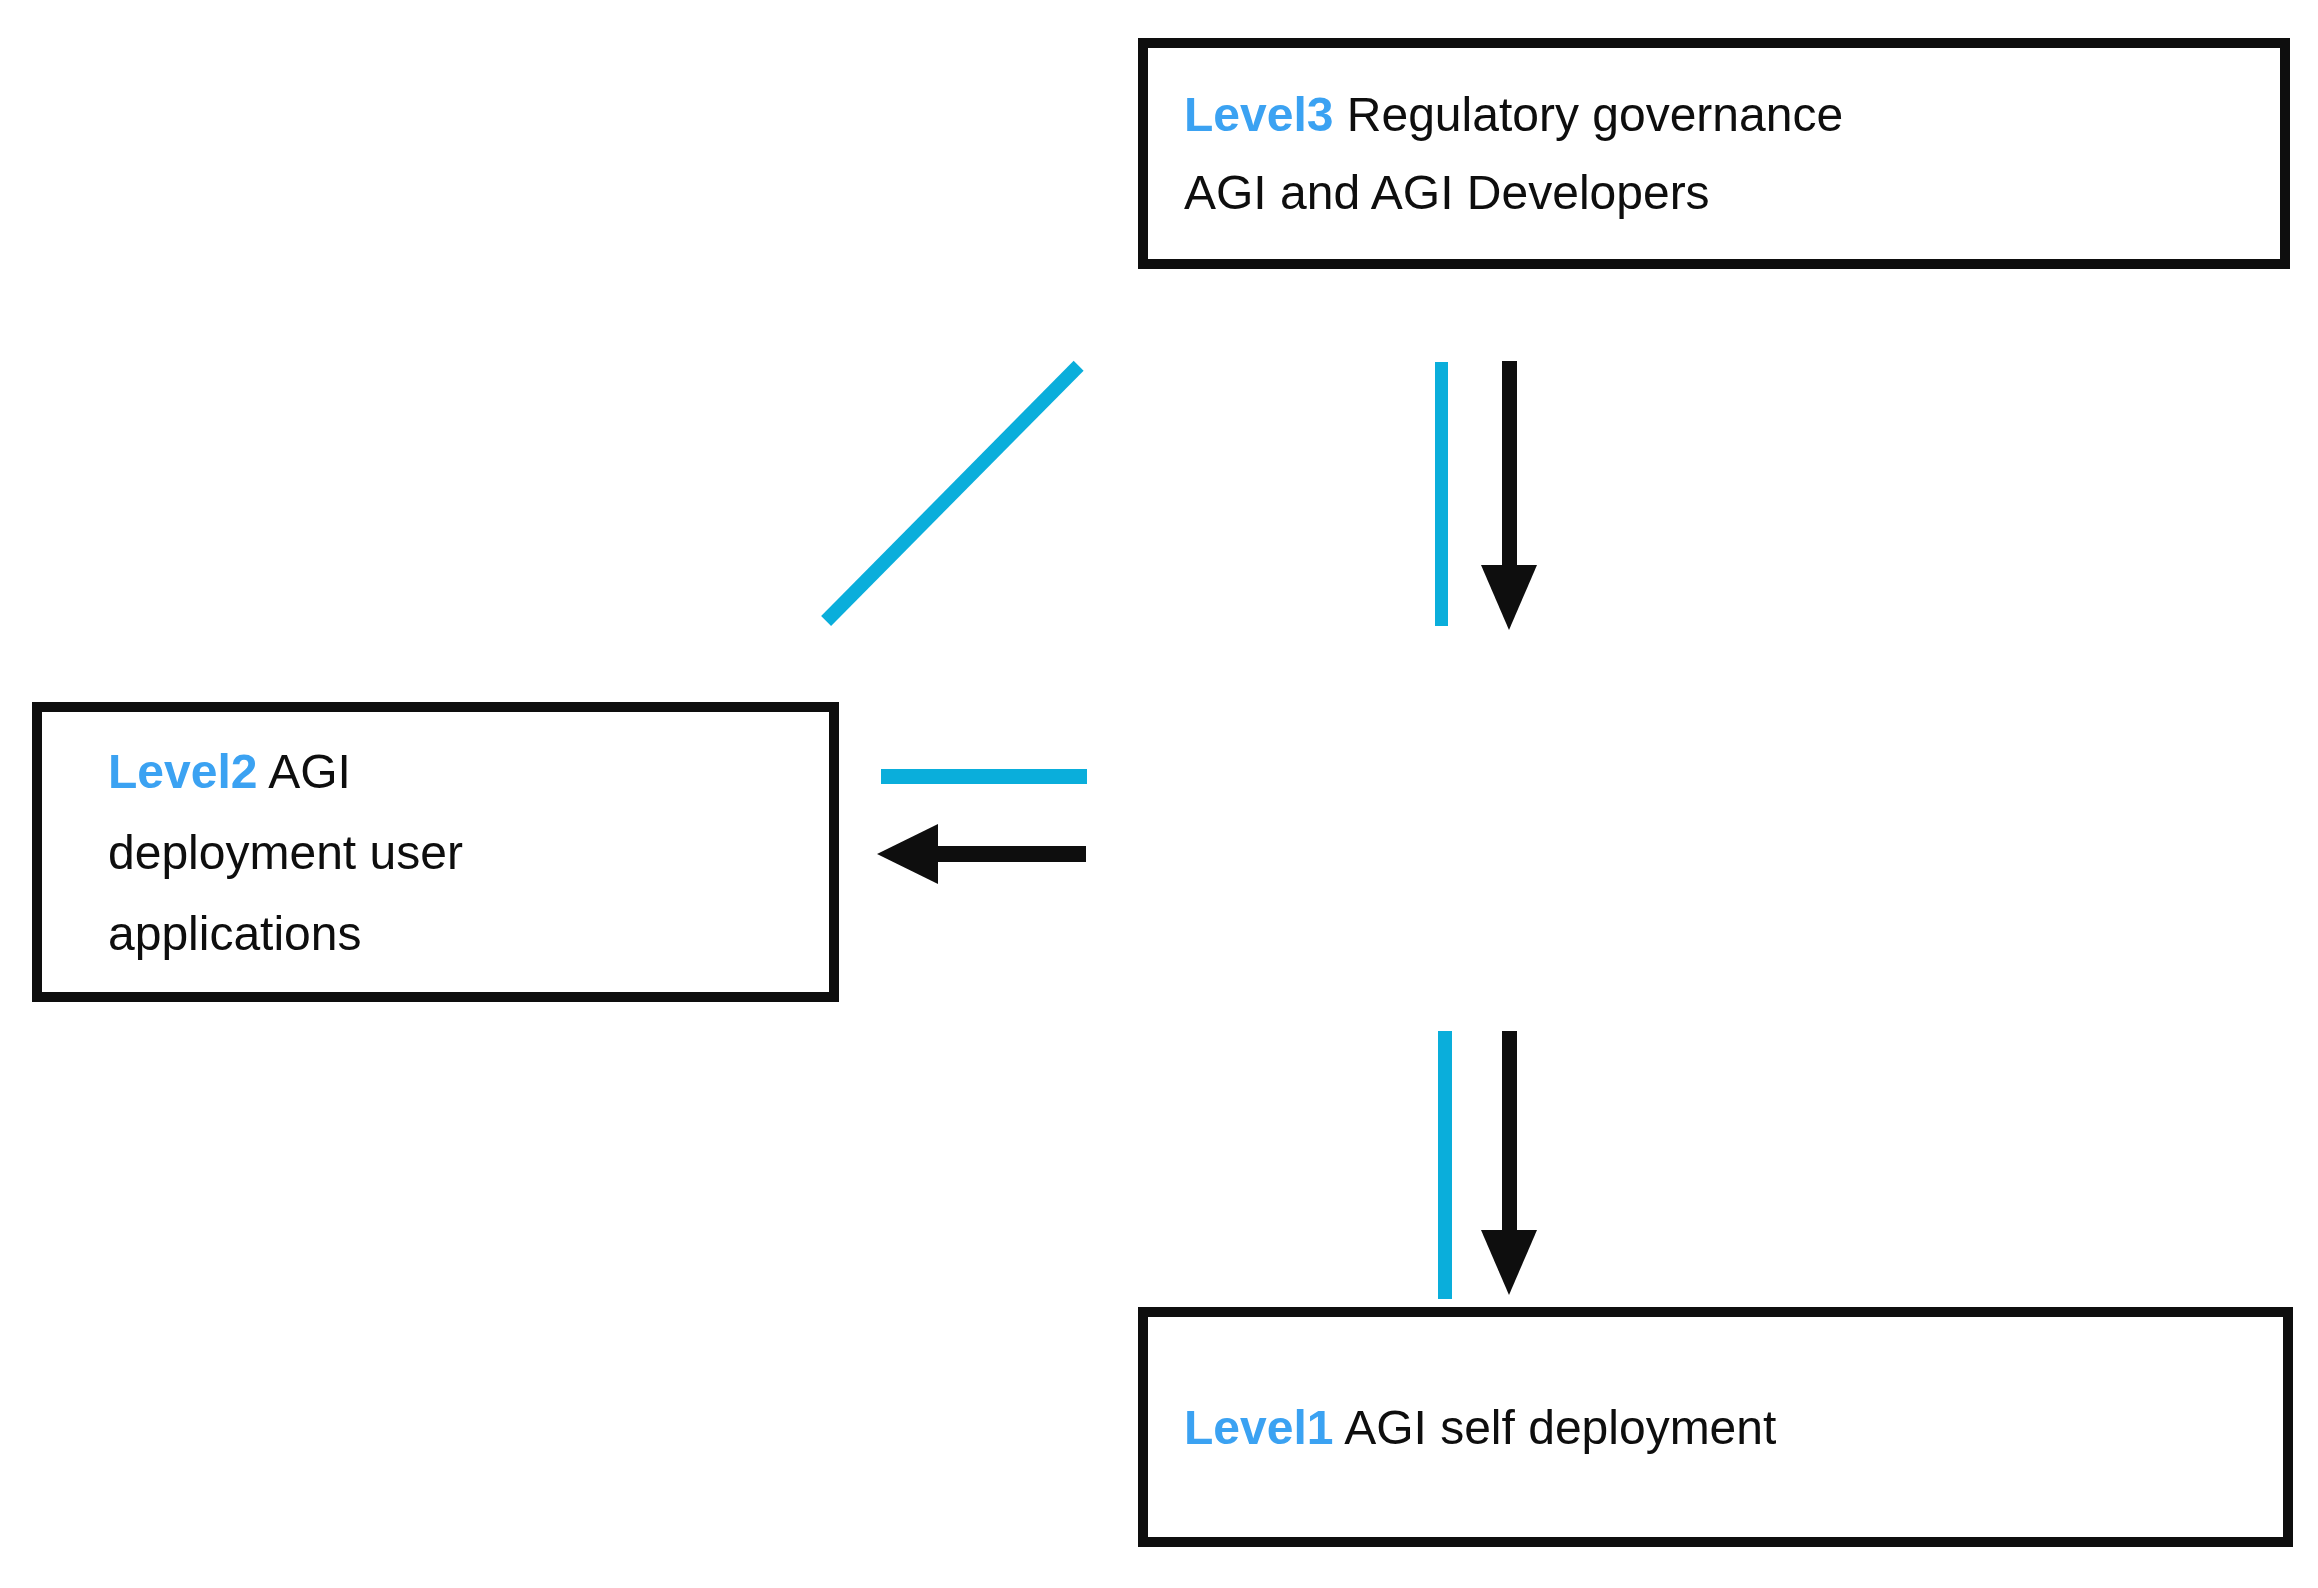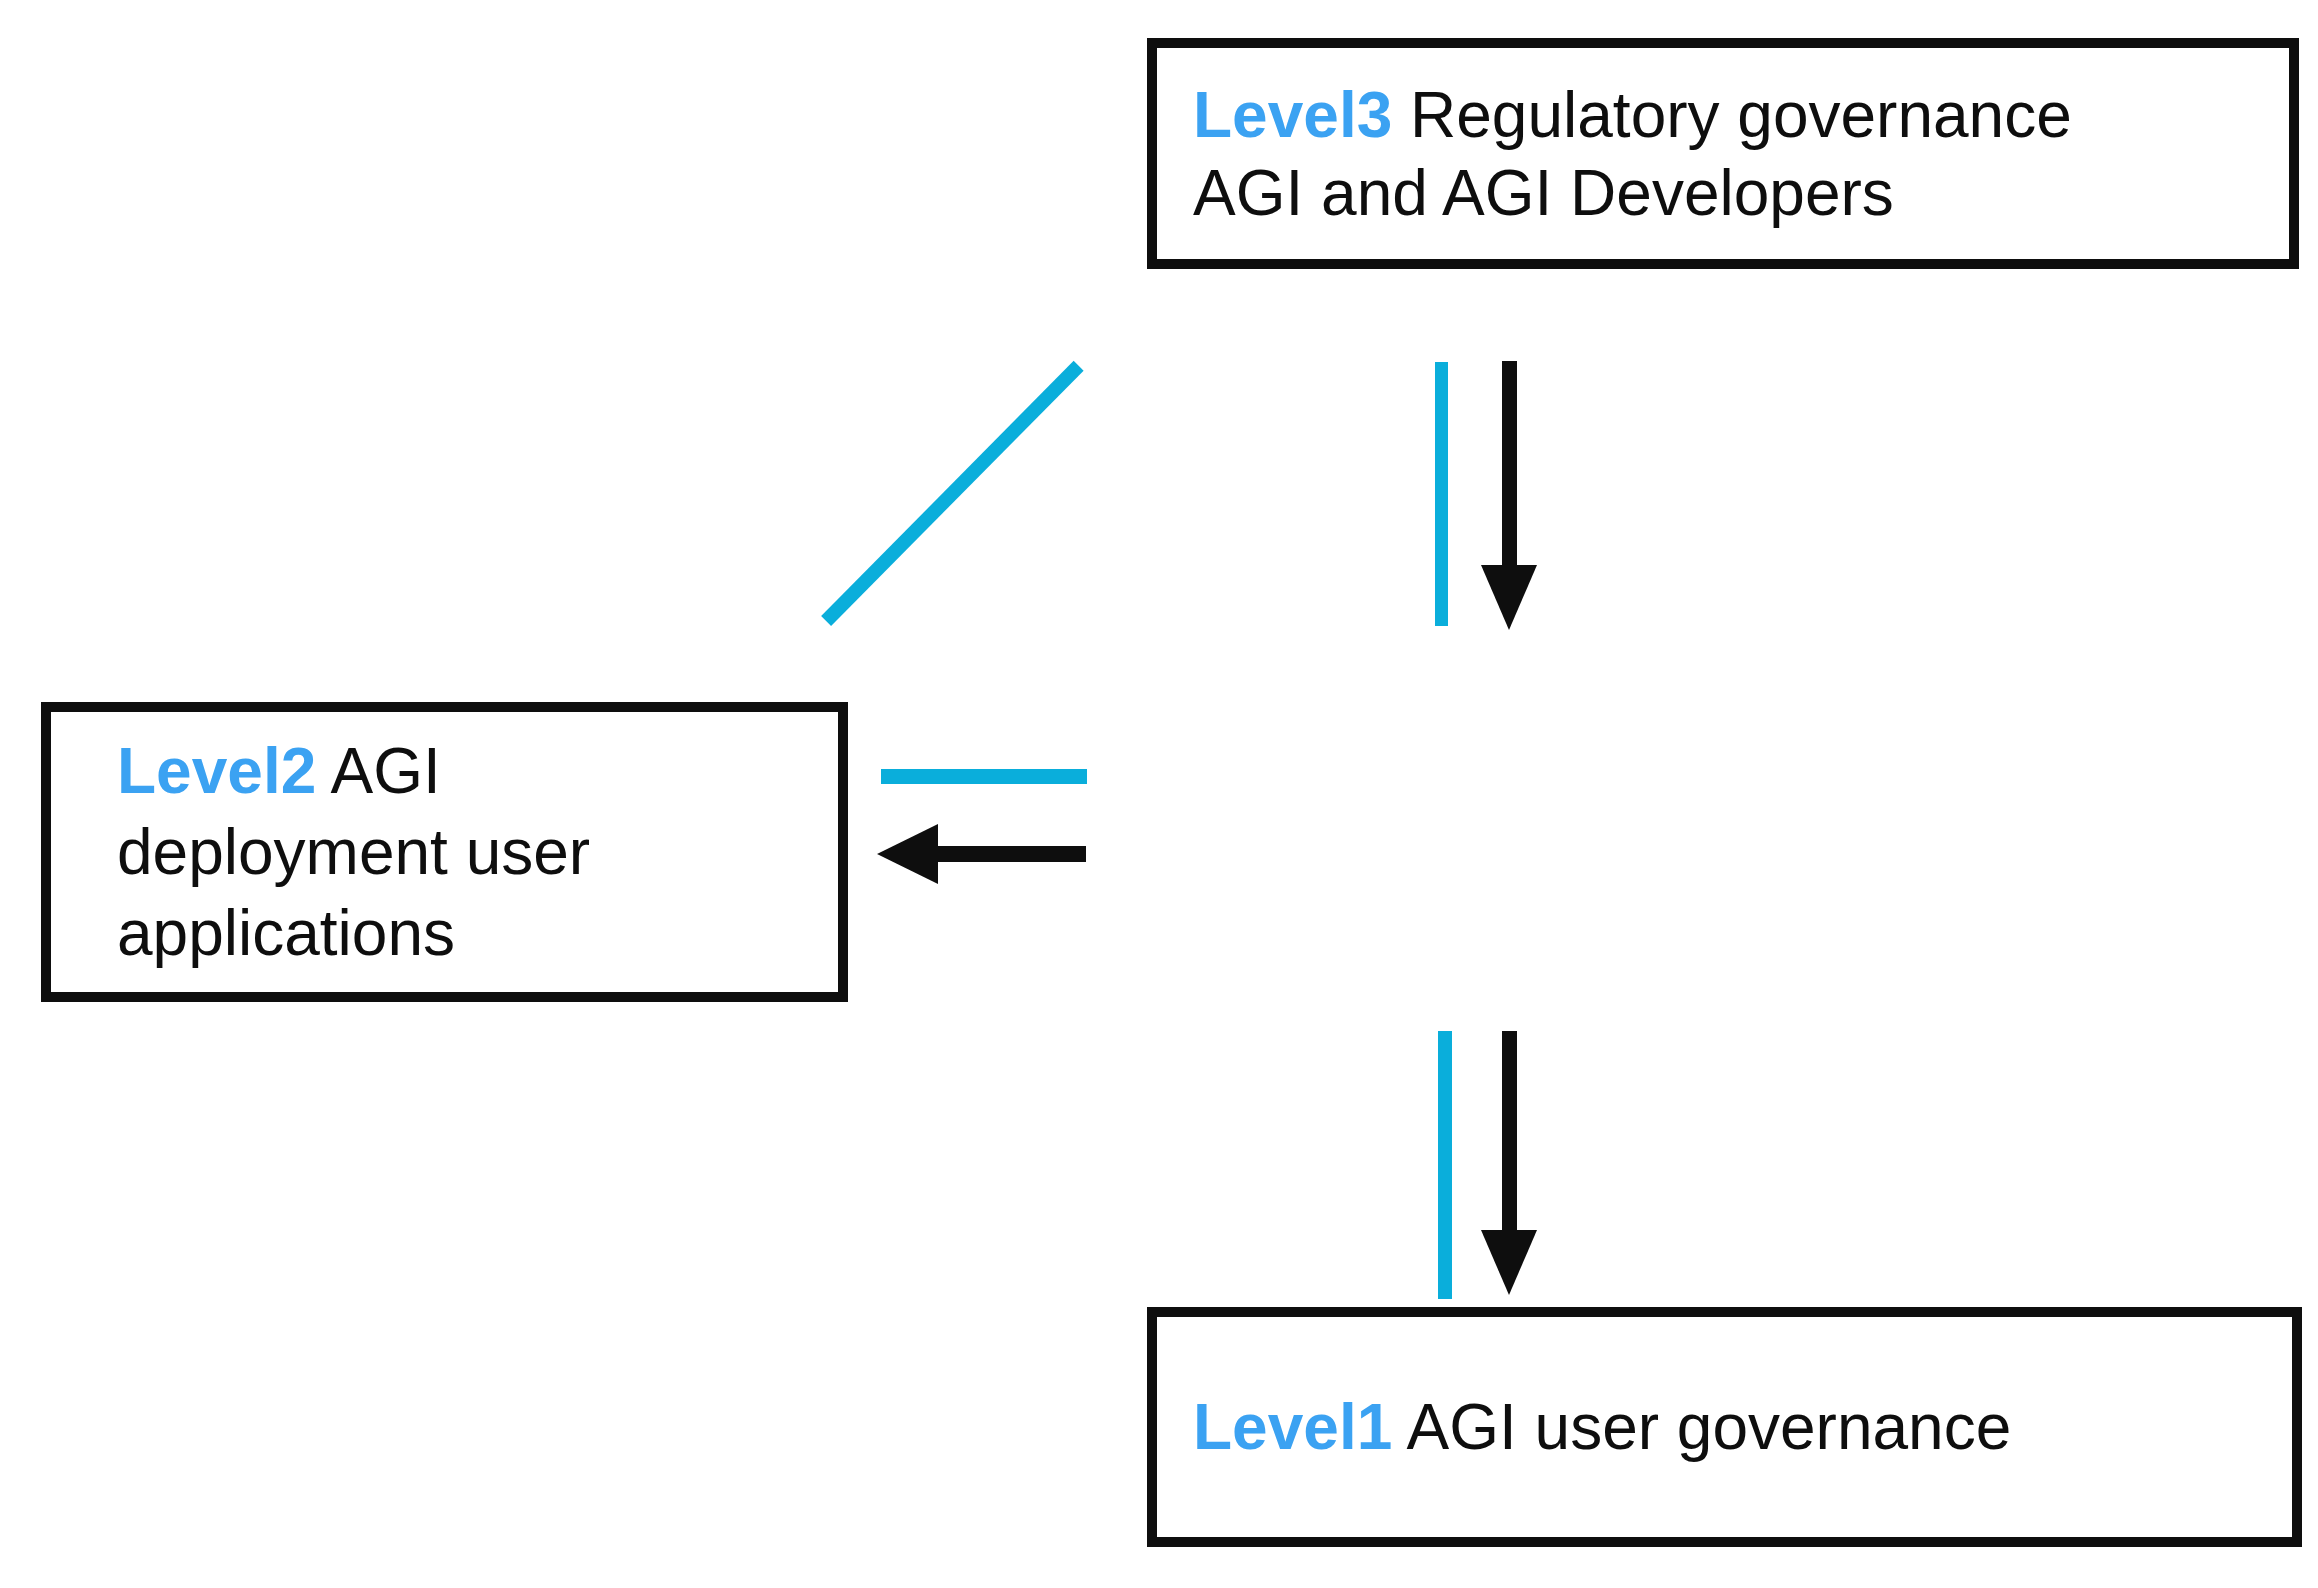--- a/index.html
+++ b/index.html
@@ -10,24 +10,23 @@
     background: #ffffff;
     overflow: hidden;
     font-family: "Liberation Sans", "DejaVu Sans", sans-serif;
   }
   .box {
     position: absolute;
     box-sizing: border-box;
     border: 10.2px solid #0e0e0e;
     background: #ffffff;
     color: #0e0e0e;
-    font-size: 64px;
+    font-size: 48px;
     display: flex;
     align-items: center;
-    margin-left: 9px;
   }
   .box-text { width: 100%; padding-left: 36px; padding-right: 13.7px; }
   .lv { font-weight: 700; color: #3ba2f2; }
   .rest { white-space: pre-line; }
 
   .box-level3      { left: 1138px; top: 38px;   width: 1152px; height: 231px; line-height: 78px; }
   .box-level2-left { left: 32px;   top: 702px;  width: 807px;  height: 300px; line-height: 81px; padding-left: 37px; }
   .box-level2-left .box-text { padding-left: 29px; }
   .box-level2-right{ left: 1140px; top: 703px;  width: 1151px; height: 285px; line-height: 130px; }
   .box-level1      { left: 1138px; top: 1307px; width: 1155px; height: 240px; line-height: 77px; }
@@ -76,21 +75,21 @@
       <span class="rest">AGI
 deployment user
 applications</span>
     </div>
   </div>
 
 
   <div class="box box-level1">
     <div class="box-text">
       <span class="lv">Level1</span>
-      <span class="rest">AGI user governance</span>
+      <span class="rest">AGI self deployment</span>
     </div>
   </div>
 
   <div class="conn cyan vline1"></div>
   <div class="conn blackbar vshaft1"></div>
   <div class="conn vhead1"></div>
 
   <div class="conn cyan diag"></div>
 
   <div class="conn cyan hline"></div>

